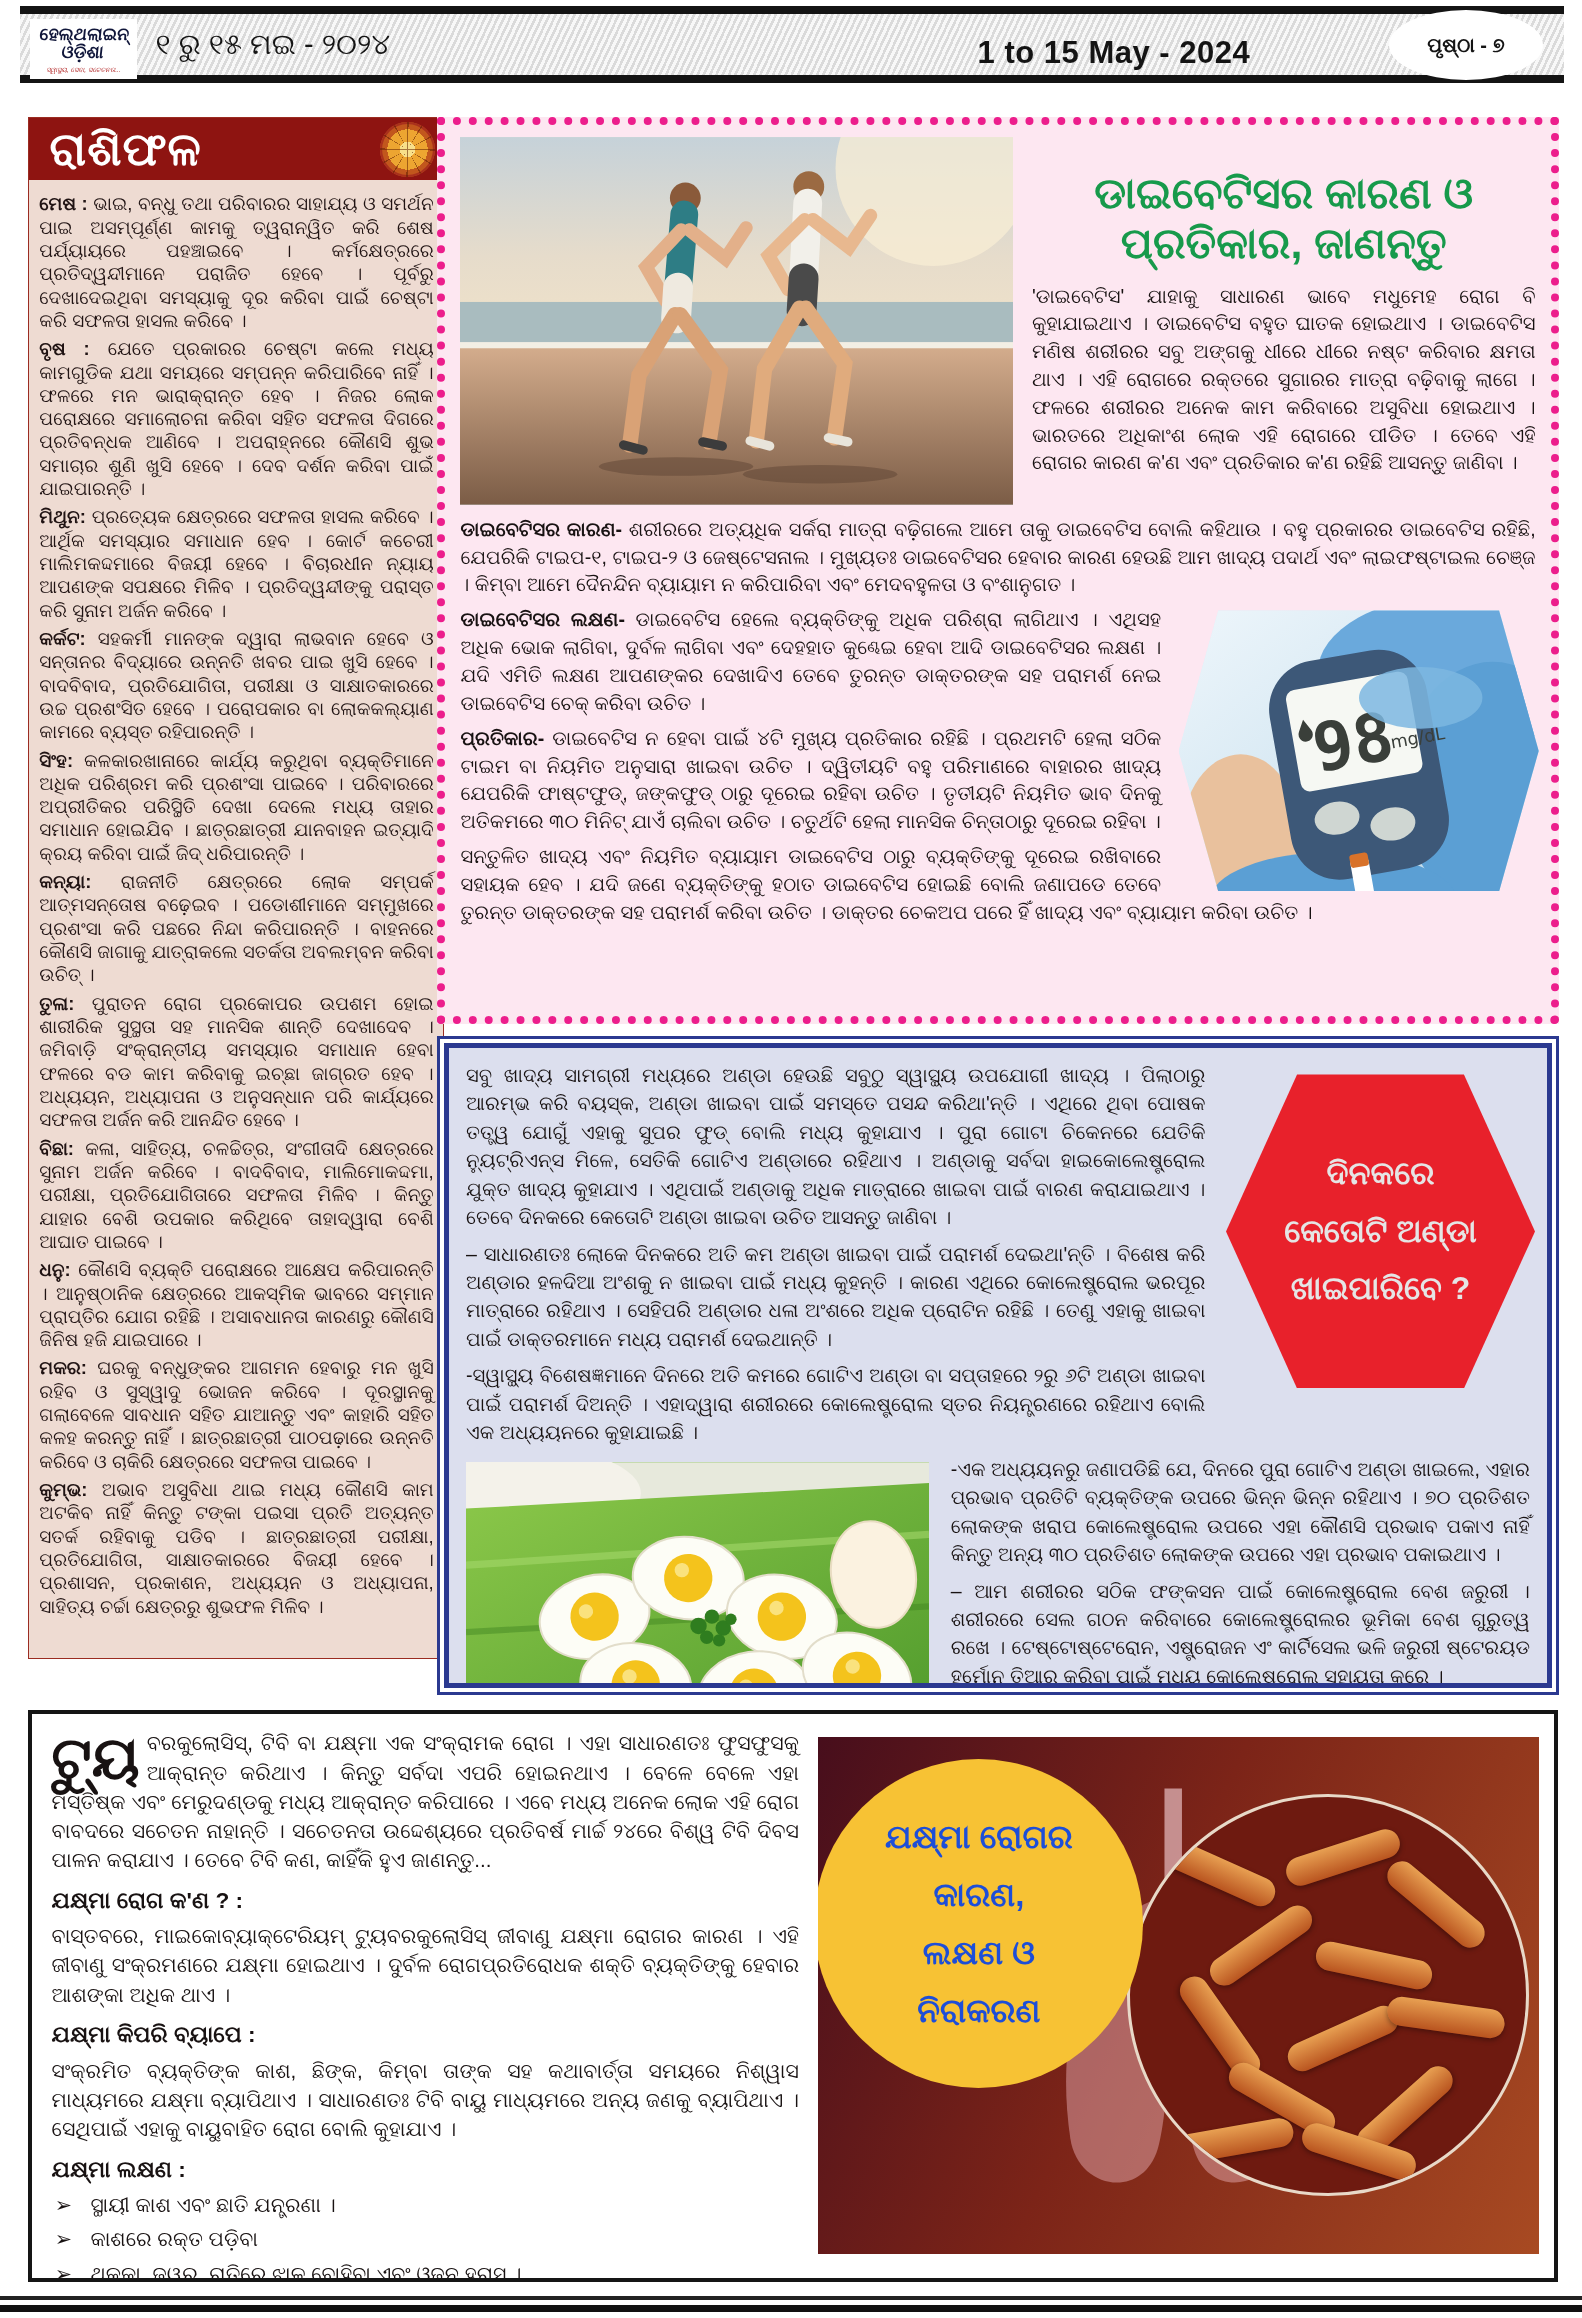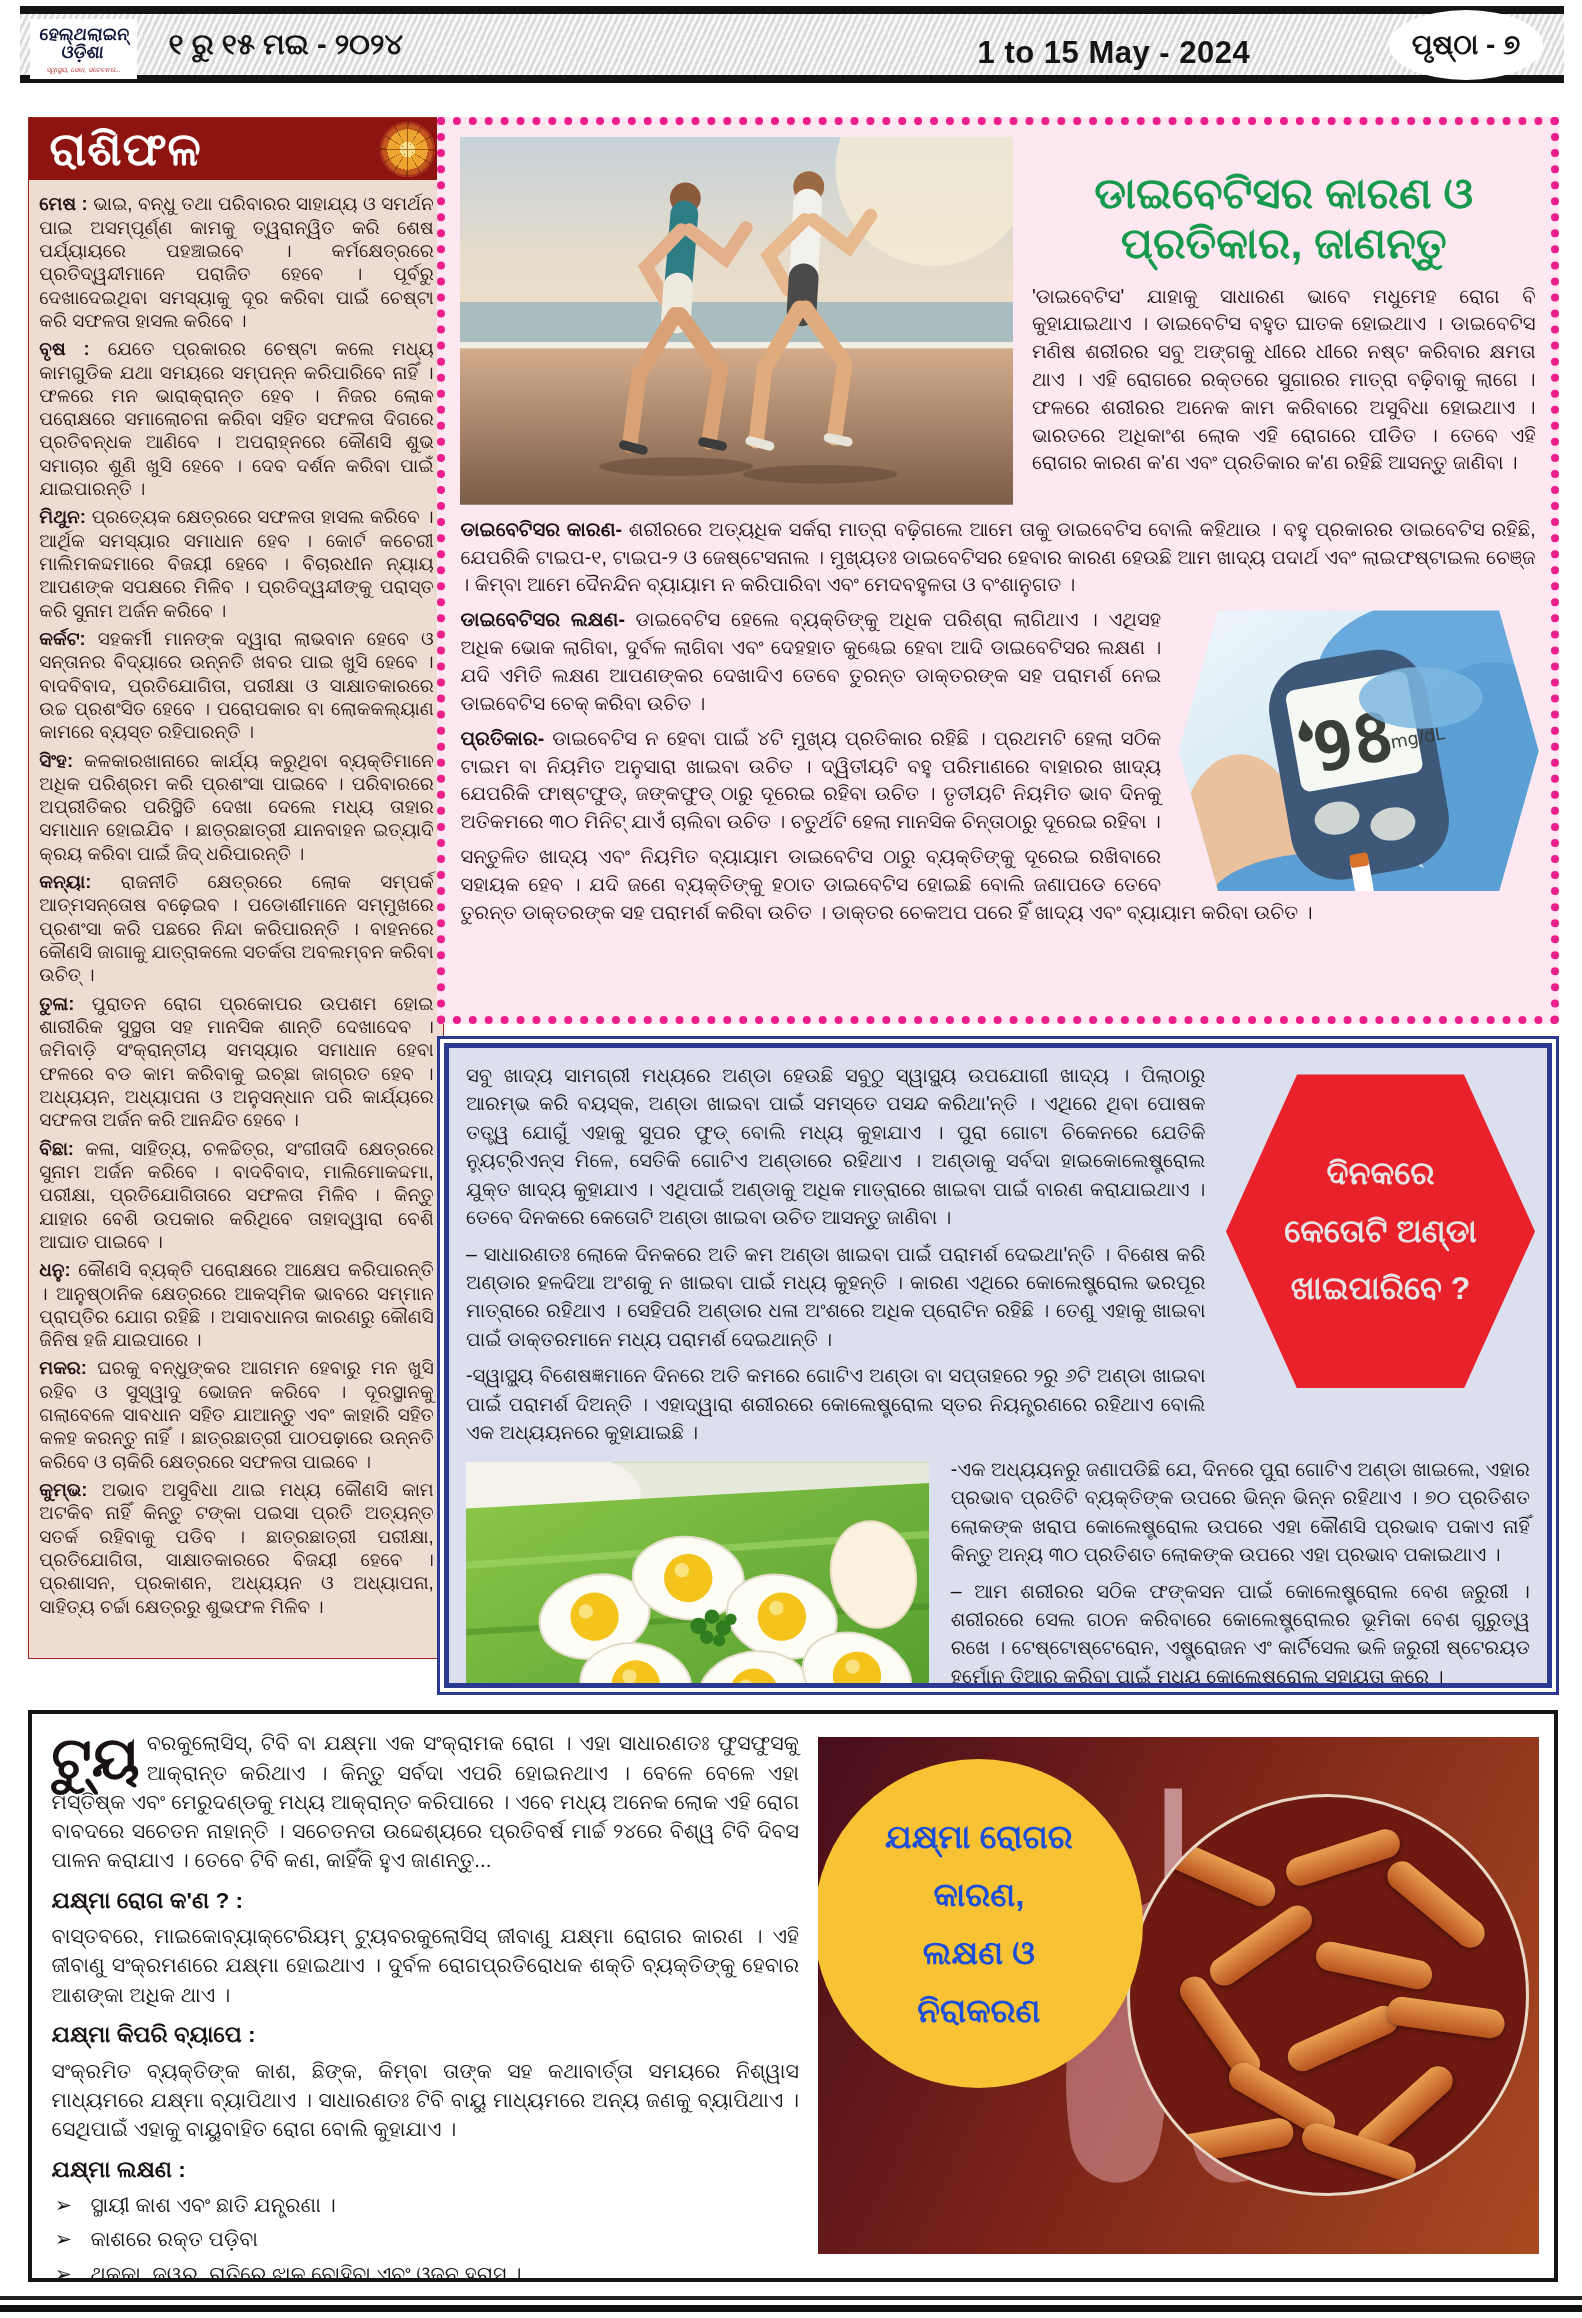--- a/index.html
+++ b/index.html
@@ -7,27 +7,27 @@
         font-family:"Liberation Sans","DejaVu Sans",sans-serif;color:#181212;}
 
   
   .header{position:absolute;left:19.6px;top:6.2px;width:1544px;height:77px;
           background:repeating-linear-gradient(115deg,#dadada 0 2.6px,#f8f8f8 2.6px 5.7px);
           border-top:8.2px solid #141414;border-bottom:8.2px solid #141414;box-sizing:border-box;}
   .logo-box{position:absolute;left:10.3px;top:5.1px;width:103px;height:56px;background:#fff;
             display:flex;flex-direction:column;align-items:center;justify-content:center;padding:2.1px;}
   .logo-title{font-size:17.5px;font-weight:bold;color:#10163a;line-height:1.05;text-align:center;transform:skewX(-6deg);}
   .logo-tagline{font-size:6.7px;color:#b02020;font-style:italic;margin-top:4.1px;}
-  .date-odia{position:absolute;left:149px;top:0;height:61px;display:flex;align-items:center;
-             font-size:29px;font-weight:bold;color:#141414;}
+  .date-odia{position:absolute;left:136px;top:0;height:61px;display:flex;align-items:center;
+             font-size:29px;font-weight:normal;color:#141414;}
   .date-en{position:absolute;left:958px;top:0;height:77px;display:flex;align-items:center;
            font-size:31px;font-weight:bold;color:#141414;letter-spacing:0.5px;}
   .page-badge{position:absolute;right:20.6px;top:-4.1px;width:154px;height:70px;background:#fff;
               border-radius:50%;display:flex;align-items:center;justify-content:center;
-              font-size:28px;font-weight:bold;color:#141414;}
+              font-size:20px;font-weight:bold;color:#141414;}
 
   
   .rashifal{position:absolute;left:28px;top:117px;width:416px;height:1542px;
             background:var(--rashifal_bg,#eedbd2);border:1.5px solid #9b2c22;box-sizing:border-box;overflow:hidden;}
   .rash-header{height:62px;background:var(--rashifal_red,#8e1411);display:flex;align-items:center;
                justify-content:space-between;padding:0 8.2px 0 20.6px;box-sizing:border-box;}
   .rash-title{color:#fff;font-size:46px;font-weight:bold;letter-spacing:1px;}
   .zodiac-wheel{width:55px;height:55px;border-radius:50%;position:relative;flex:0 0 auto;
     background:radial-gradient(circle,#f8e08a 0 20%,#eda531 20% 52%,#c2571d 52% 74%,#7c1208 74%);
     box-shadow:0 0 0 2.1px #a9301c inset;}

